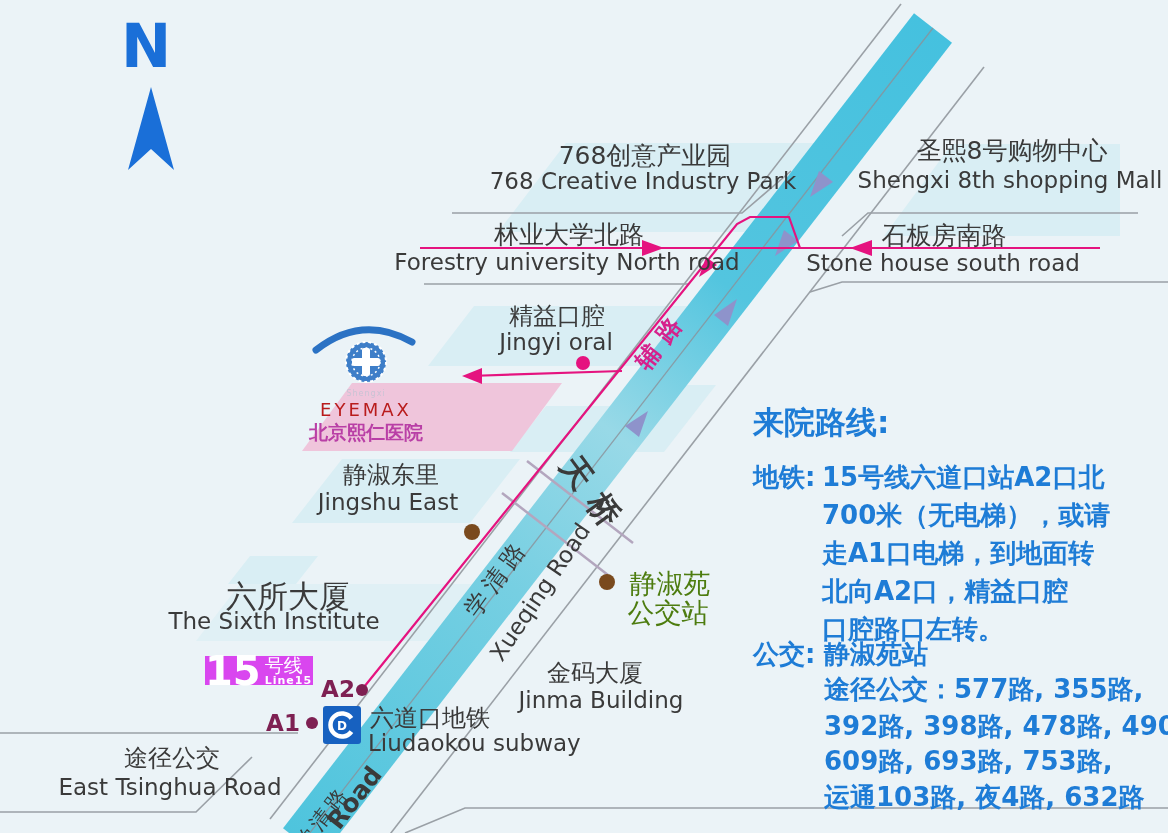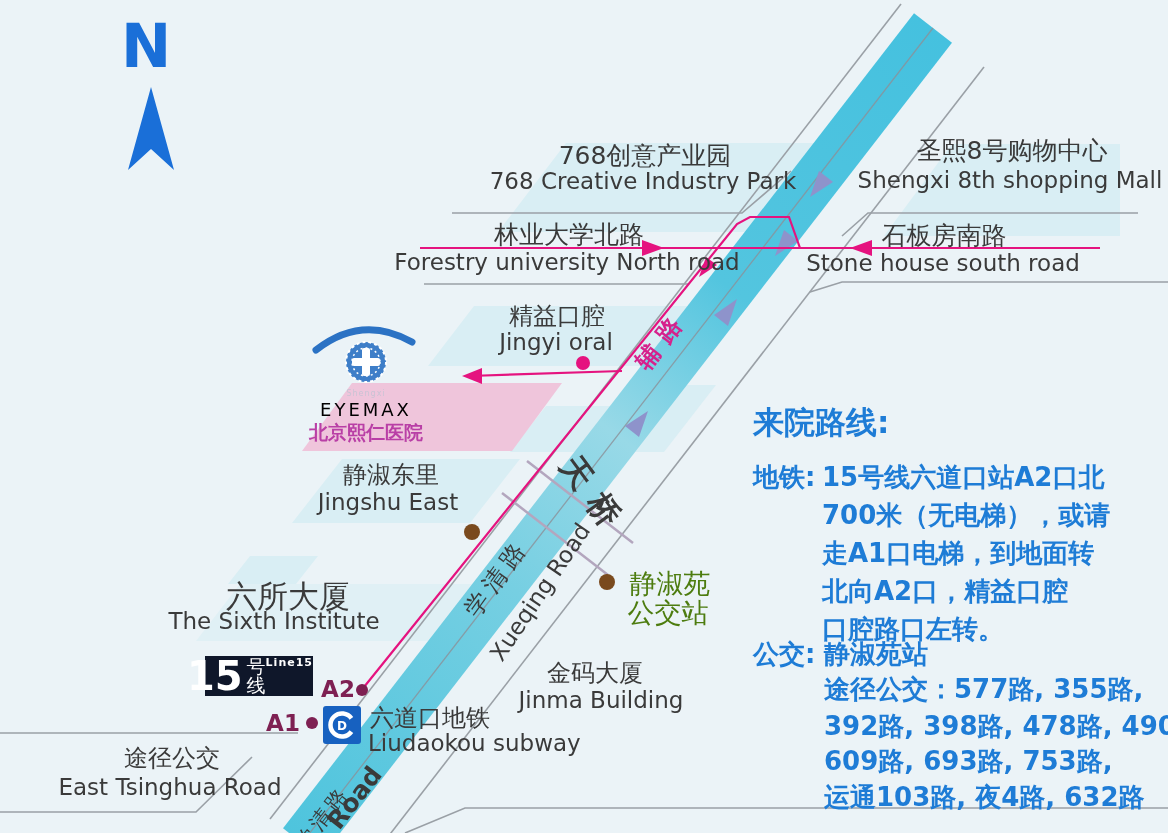--- a/index.html
+++ b/index.html
@@ -10,33 +10,33 @@
        color:#3A3A3A;text-align:center;line-height:1.05;}
   .tl{position:absolute;white-space:nowrap;}
   .cn{font-size:25px;}
   .en{font-size:23px;}
   .rot{transform-origin:center;}
   .blue{color:#1E7CD6;font-weight:600;}
   .dirline{position:absolute;left:822px;font-size:26px;color:#1E7CD6;
            font-weight:600;white-space:nowrap;}
   .busline{position:absolute;left:824px;font-size:26px;color:#1E7CD6;
            font-weight:600;white-space:nowrap;}
-  #badge15{position:absolute;left:205px;top:656px;width:108px;height:40px;
-           background:#0f172a;display:flex;align-items:center;justify-content:flex-end;
+  #badge15{position:absolute;left:205px;top:656px;width:108px;height:29px;
+           background:#d946ef;display:flex;align-items:center;justify-content:flex-start;
            gap:4px;color:#fff;}
   #badge15 .num{font-size:40px;font-weight:bold;line-height:1;}
-  #badge15 .col{display:flex;align-items:flex-start;line-height:1;}
+  #badge15 .col{display:flex;flex-direction:column;align-items:flex-start;line-height:1;}
   #badge15 .suf{font-size:19px;}
   #badge15 .lin{font-size:11px;font-weight:bold;letter-spacing:1px;}
   .exit{position:absolute;transform:translate(-50%,-50%);color:#7E2052;
         font-weight:bold;font-size:23px;}
   .hosp{position:absolute;left:366px;top:390px;transform:translate(-50%,0);
         text-align:center;line-height:1;}
   .hosp .h1{font-size:8px;color:#C9C3D4;letter-spacing:1px;}
-  .hosp .h2{font-size:18px;color:#000000;letter-spacing:3px;margin-top:3px;}
+  .hosp .h2{font-size:18px;color:#b91c1c;letter-spacing:3px;margin-top:3px;}
   .hosp .h3{font-size:19px;font-weight:bold;color:#B93FA6;margin-top:4px;}
   .nletter{position:absolute;left:146px;top:46px;transform:translate(-50%,-50%);
            font-size:60px;font-weight:bold;color:#1A6FD8;}
   .busstop{font-weight:normal;color:#4d7c0f;font-size:27px;}
 </style>
 </head>
 <body>
 
 <div id="stage">
 

